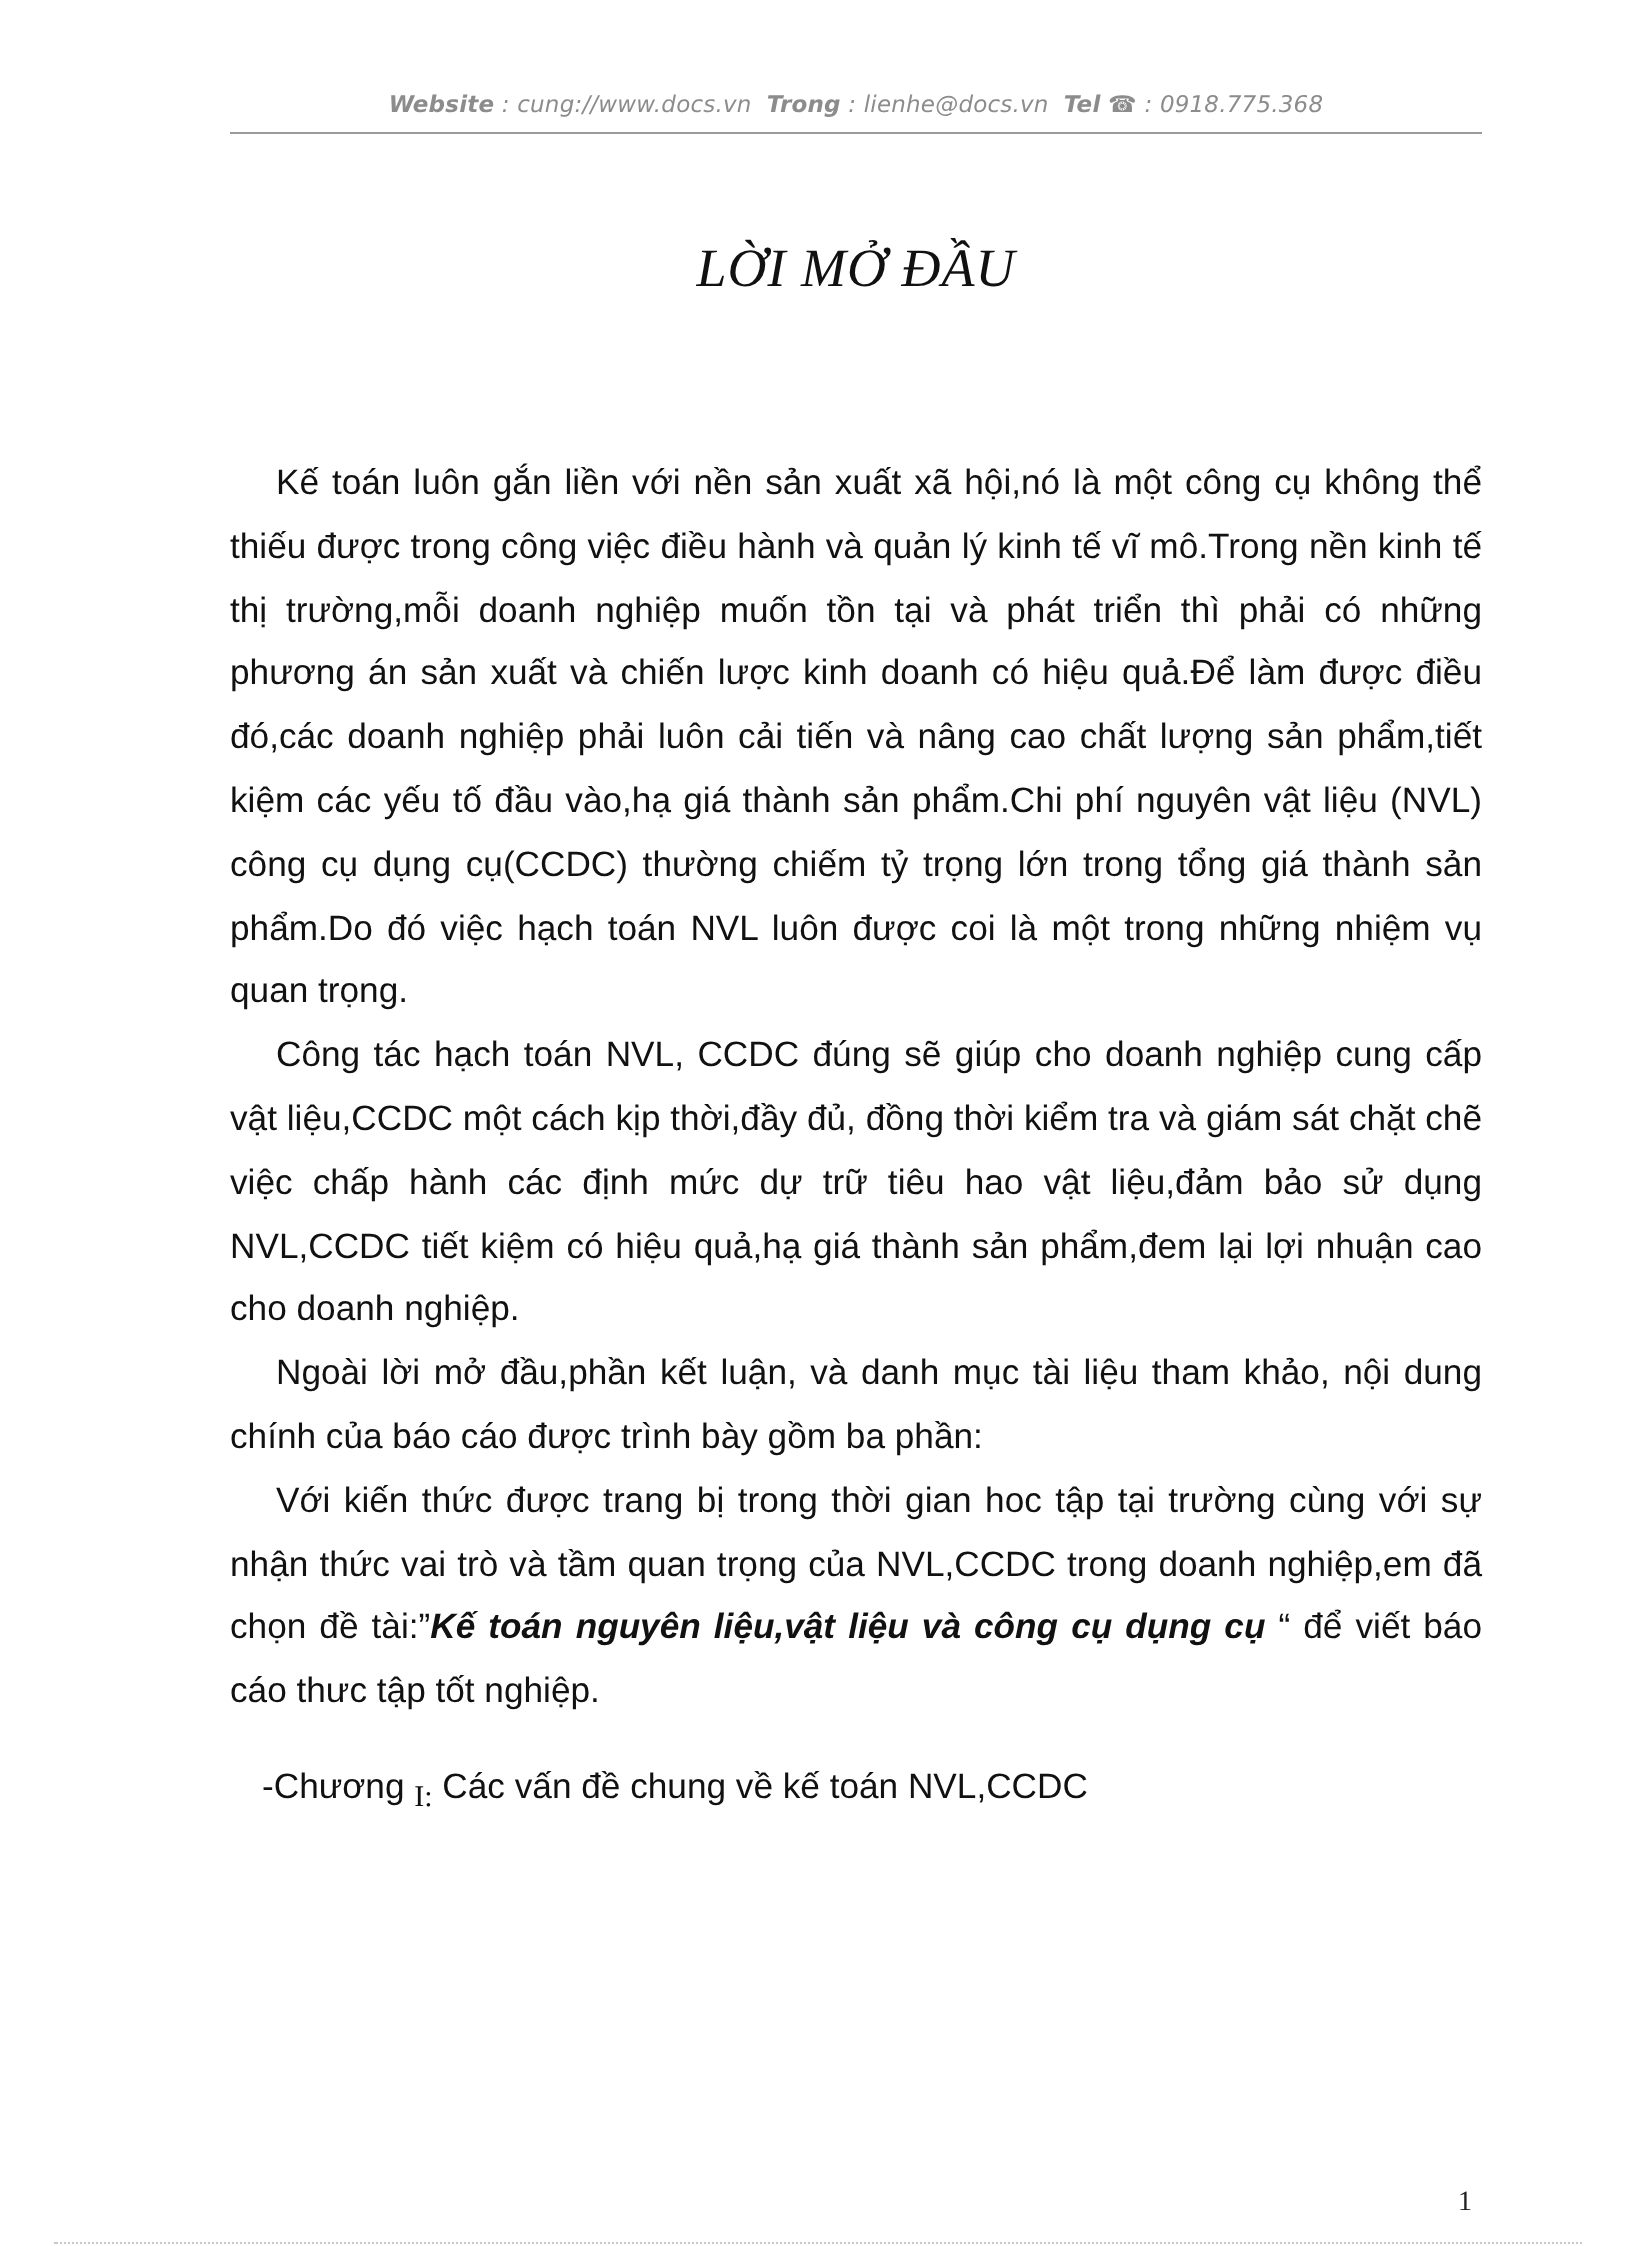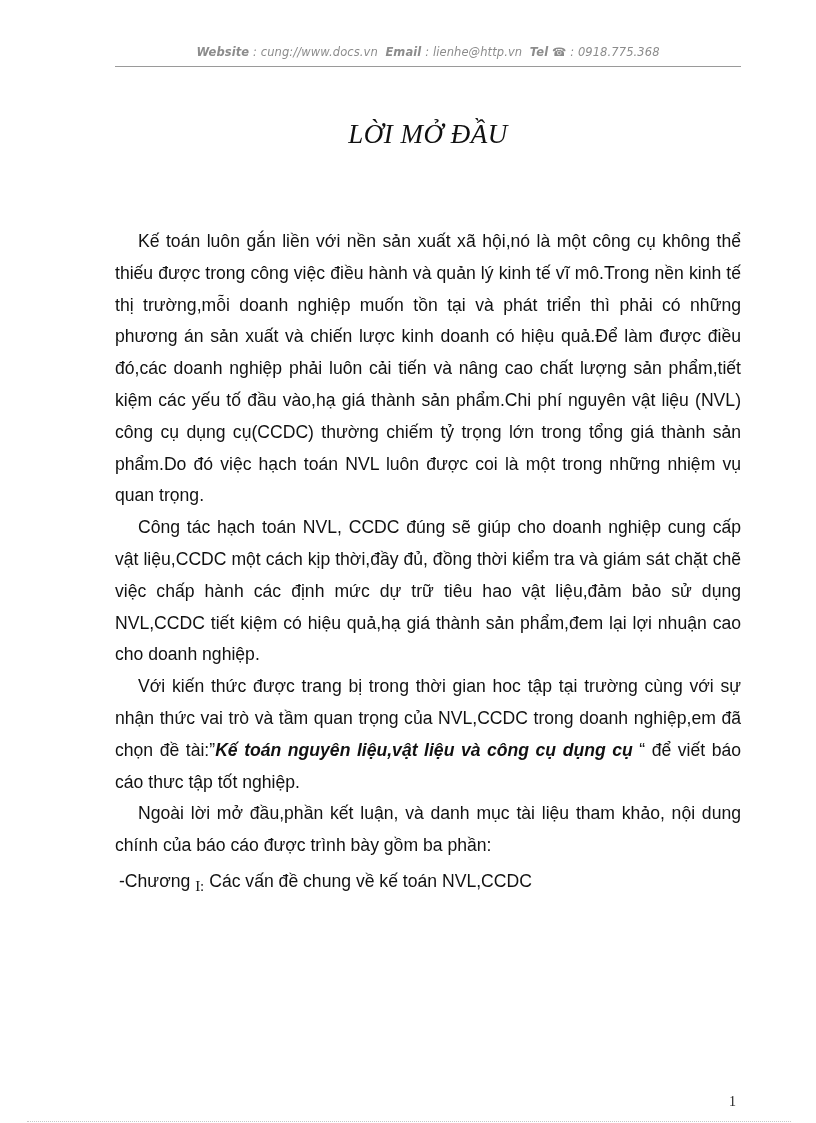--- a/index.html
+++ b/index.html
@@ -63,21 +63,21 @@
     }
     .p {
       margin: 0;
       text-align: justify;
       text-align-last: left;
     }
     .p.indent {
       text-indent: 23px;
     }
     .chapter {
-      margin: 4px;
+      margin: 16px;
       white-space: nowrap;
     }
     .roman {
       font-family: "Liberation Serif", serif;
       font-size: 15px;
       position: relative;
       top: 4px;
     }
     .bold-italic {
       font-weight: bold;
@@ -97,29 +97,29 @@
       top: 1121px;
       width: 764px;
       height: 0;
       border-top: 1px dotted #c8c8c8;
     }
   </style>
 </head>
 <body>
 
 <div class="header">
-  <b>Website</b><span> : </span><span>cung://www.docs.vn</span>&nbsp;&nbsp;<b>Email</b><span>  : </span><span>lienhe@http.vn</span>&nbsp;&nbsp;<b>Tel</b> <span>☎</span><span> : </span><span>0918.775.368</span>
+  <b>Website</b><span> : </span><span>cung://www.docs.vn</span>&nbsp;&nbsp;<b>Trong</b><span>  : </span><span>lienhe@docs.vn</span>&nbsp;&nbsp;<b>Tel</b> <span>☎</span><span> : </span><span>0918.775.368</span>
 </div>
 <div class="header-line"></div>
 
 <div class="title">LỜI MỞ ĐẦU</div>
 
 <div class="body">
   <p class="p indent">Kế toán luôn gắn liền với nền sản xuất xã hội,nó là một công cụ không thể thiếu được trong công việc điều hành và quản lý kinh tế vĩ mô.Trong nền kinh tế thị trường,mỗi doanh nghiệp muốn tồn tại và phát triển thì phải có những phương án sản xuất và chiến lược kinh doanh có hiệu quả.Để làm được điều đó,các doanh nghiệp phải luôn cải tiến và nâng cao chất lượng sản phẩm,tiết kiệm các yếu tố đầu vào,hạ giá thành sản phẩm.Chi phí nguyên vật liệu (NVL) công cụ dụng cụ(CCDC) thường chiếm tỷ trọng lớn trong tổng giá thành sản phẩm.Do đó việc hạch toán NVL luôn được coi là một trong những nhiệm vụ quan trọng.</p>
   <p class="p indent">Công tác hạch toán NVL, CCDC đúng sẽ giúp cho doanh nghiệp cung cấp vật liệu,CCDC một cách kịp thời,đầy đủ, đồng thời kiểm tra và giám sát chặt chẽ việc chấp hành các định mức dự trữ tiêu hao vật liệu,đảm bảo sử dụng NVL,CCDC tiết kiệm có hiệu quả,hạ giá thành sản phẩm,đem lại lợi nhuận cao cho doanh nghiệp.</p>
+  <p class="p indent">Ngoài lời mở đầu,phần kết luận, và danh mục tài liệu tham khảo, nội dung chính của báo cáo được trình bày gồm ba phần:</p>
   <p class="p indent"><span>Với kiến thức được trang bị trong thời gian hoc tập tại trường cùng với sự nhận thức vai trò và tầm quan trọng của NVL,CCDC trong doanh nghiệp,em đã chọn đề tài:”</span><span class="bold-italic">Kế toán nguyên liệu,vật liệu và công cụ dụng cụ</span><span> “ để viết báo cáo thưc tập tốt nghiệp.</span></p>
-  <p class="p indent">Ngoài lời mở đầu,phần kết luận, và danh mục tài liệu tham khảo, nội dung chính của báo cáo được trình bày gồm ba phần:</p>
 
   <p class="chapter"><span>-Chương </span><span class="roman">I:</span><span> Các vấn đề chung về kế toán NVL,CCDC</span></p>
 </div>
 
 <div class="page-number">1</div>
 <div class="footer-line"></div>
 
 </body></html>

